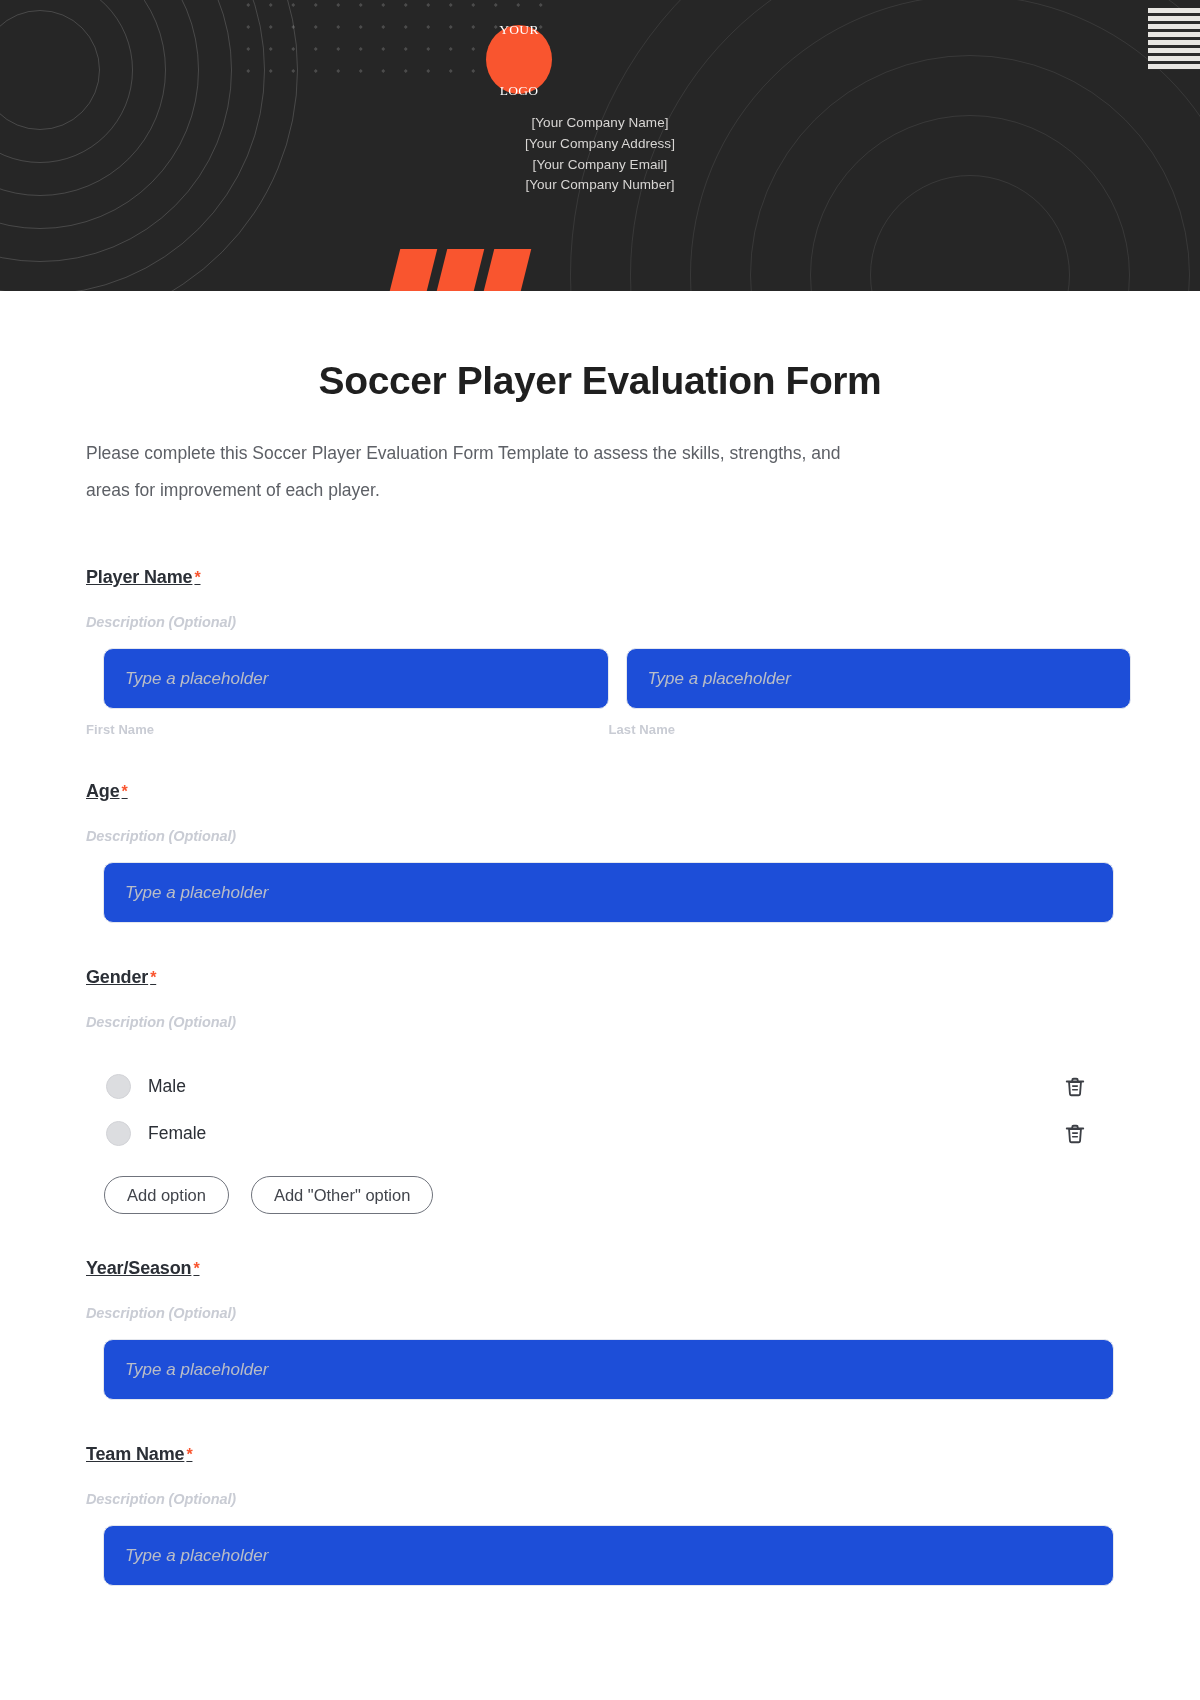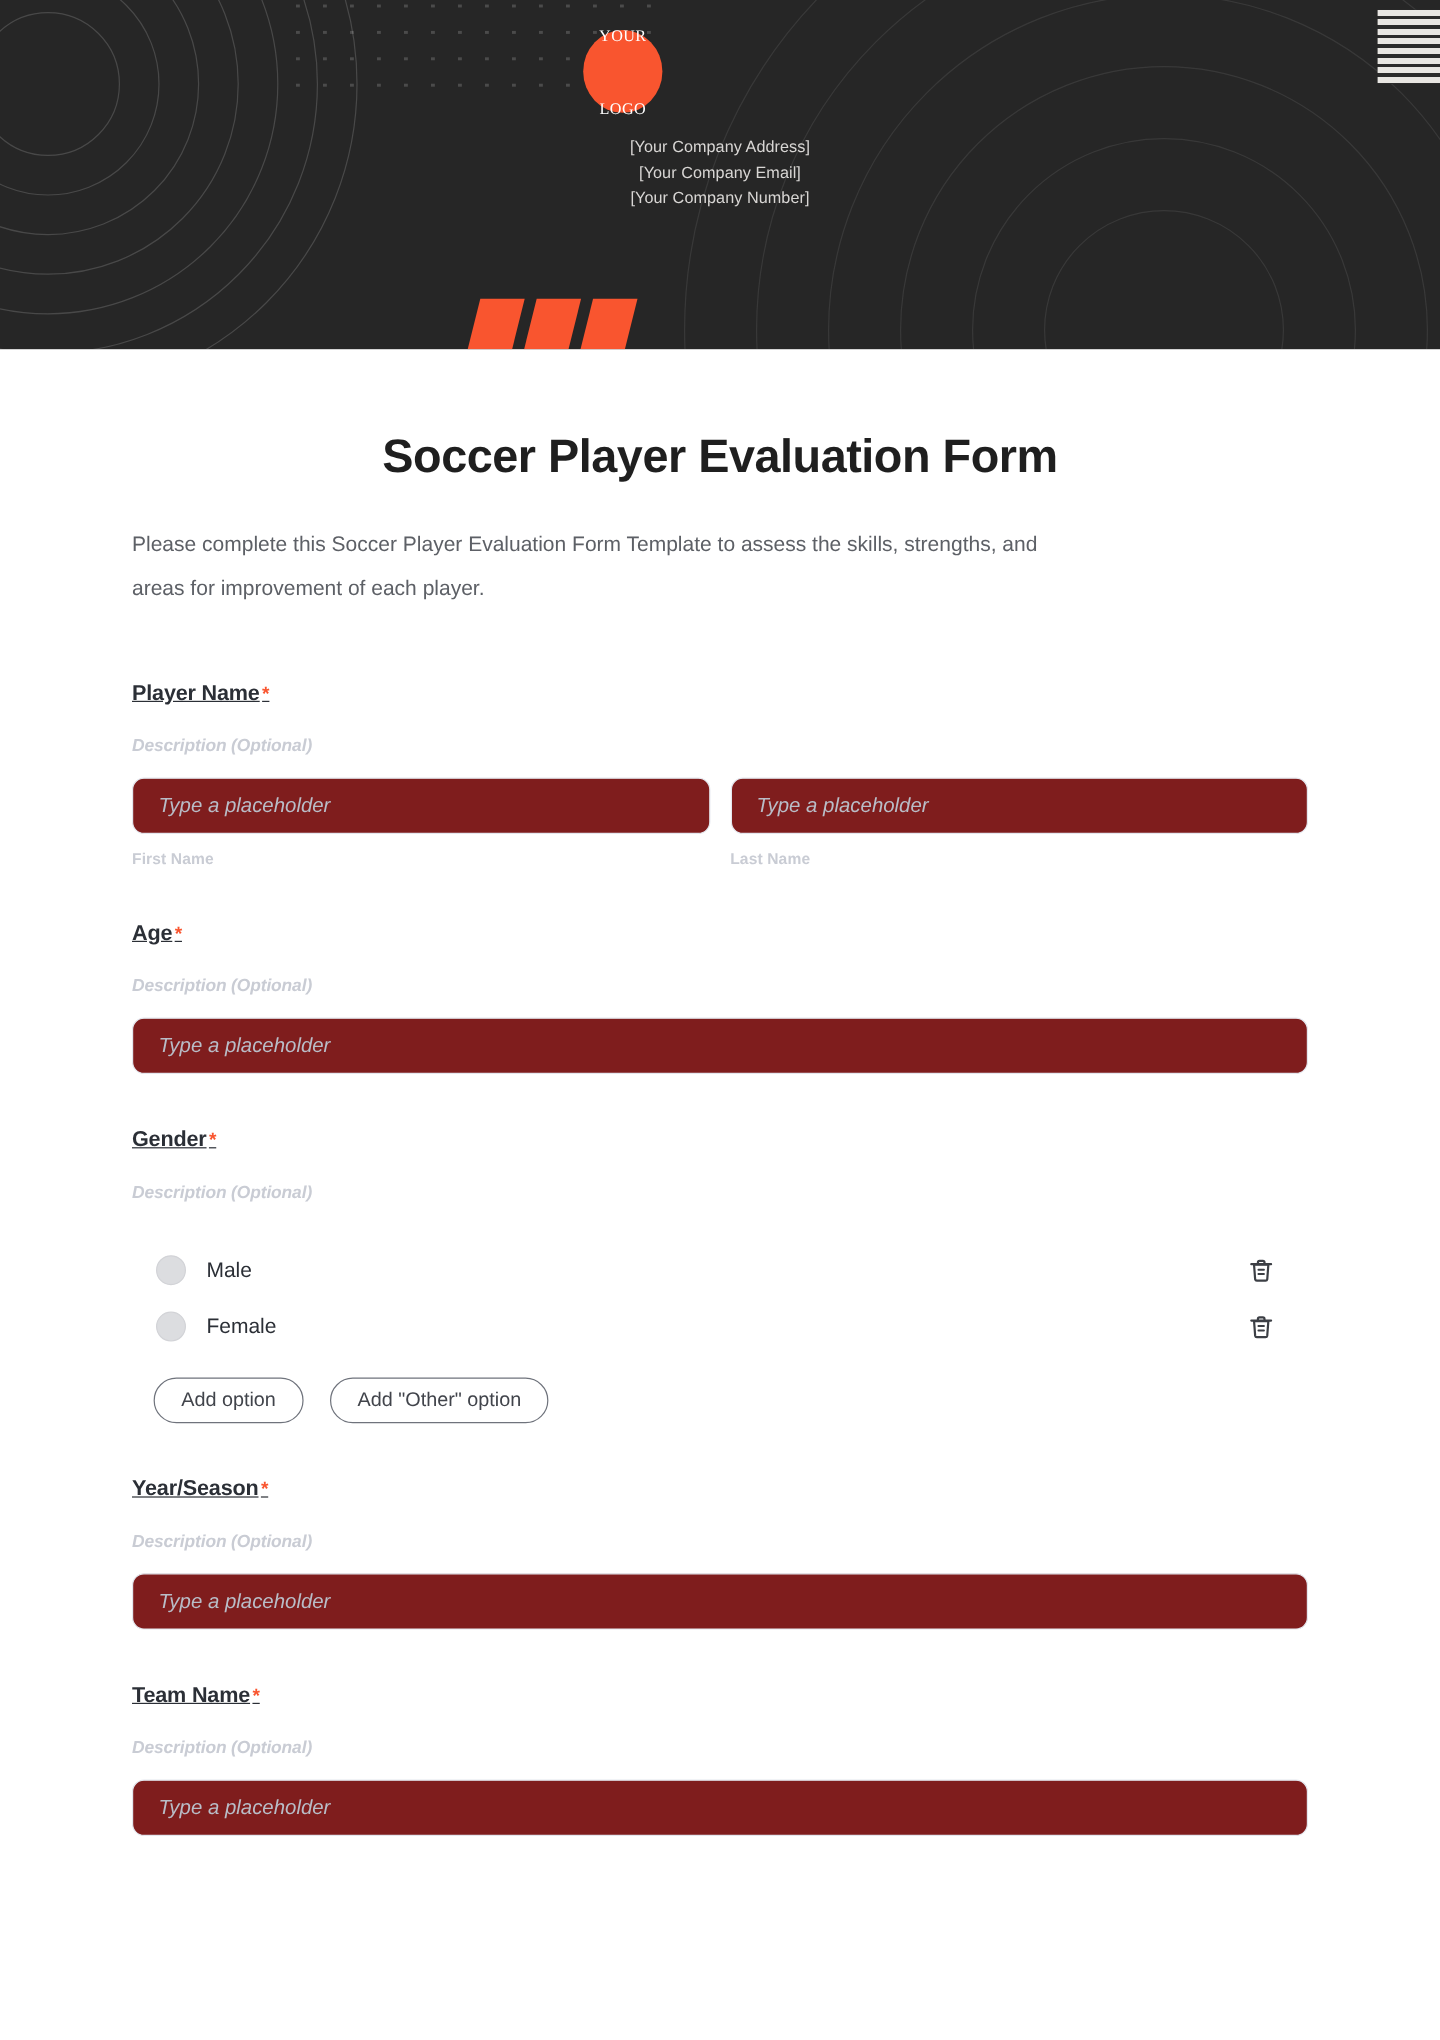--- a/index.html
+++ b/index.html
@@ -126,21 +126,21 @@
     display: block;
     width: 37px;
     height: 42px;
     background: #f9552f;
     transform: skewX(-14deg);
   }
 
   
   .page {
     width: 1200px;
-    padding: 0 110px;
+    padding: 0 86px;
   }
 
   .form-title {
     text-align: center;
     font-size: 39px;
     font-weight: 700;
     color: #1f1f1f;
     letter-spacing: -0.4px;
     margin-top: 68px;
   }
@@ -176,30 +176,31 @@
     font-style: italic;
     font-weight: 700;
     color: #c9ccd4;
     letter-spacing: -0.1px;
   }
 
   .input-row { display: flex; gap: 17px; margin-top: 18px; }
 
   .text-input {
     width: 100%;
-    height: 47px;
+    height: 61px;
     border: 1px solid #e4e7ee;
     border-radius: 10px;
-    background: #7f1d1d;
+    background: #1d4ed8;
     padding: 0 21px;
     font-family: "Liberation Sans", sans-serif;
     font-size: 17px;
     font-style: italic;
     color: #b9bdc7;
     outline: none;
+    margin-left: 17px;
   }
   .text-input::placeholder { color: #b9bdc7; font-style: italic; opacity: 1; }
 
   .half { flex: 1 1 0; }
 
   .sublabels {
     display: flex;
     gap: 17px;
     margin-top: 13px;
     align-items: center;
@@ -286,20 +287,21 @@
     <div class="dot-grid"></div>
     <div class="barcode"></div>
   </div>
 
   <div class="logo-circle">
     <span>YOUR</span>
     <span>LOGO</span>
   </div>
 
   <div class="company-block">
+    <div>[Your Company Name]</div>
     <div>[Your Company Address]</div>
     <div>[Your Company Email]</div>
     <div>[Your Company Number]</div>
   </div>
 
   <div class="slashes">
     <i></i>
     <i></i>
     <i></i>
   </div>

